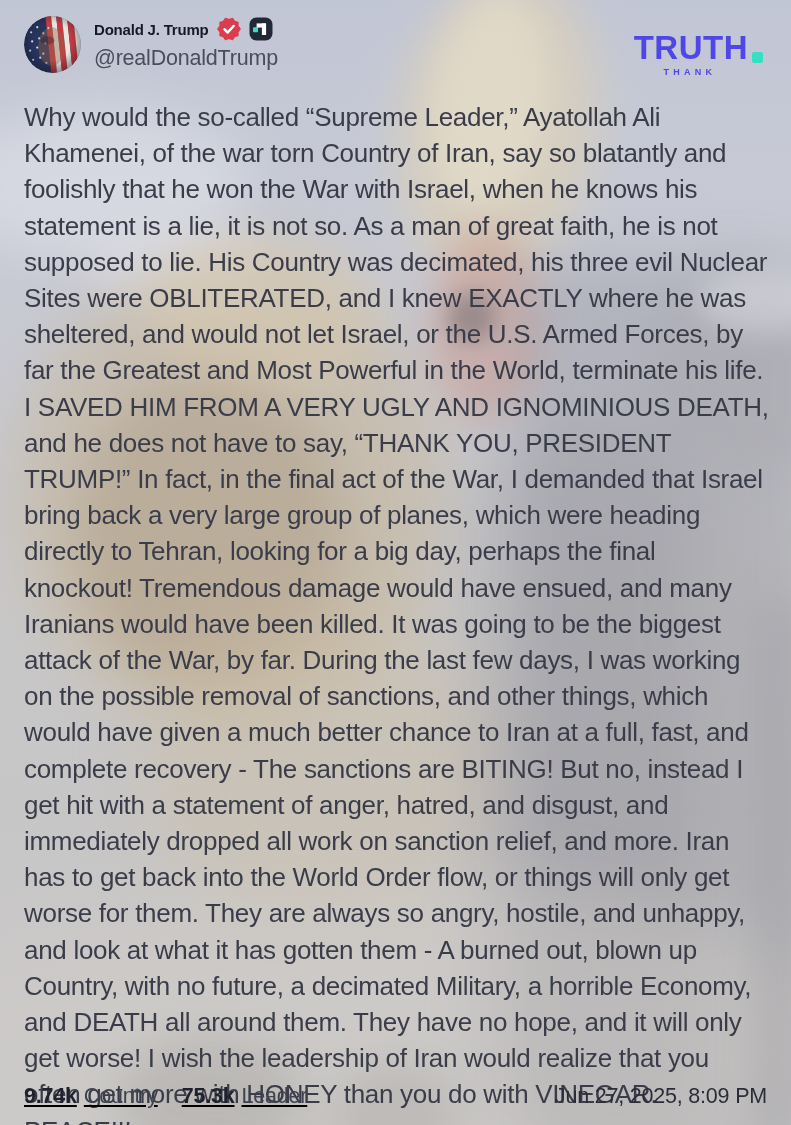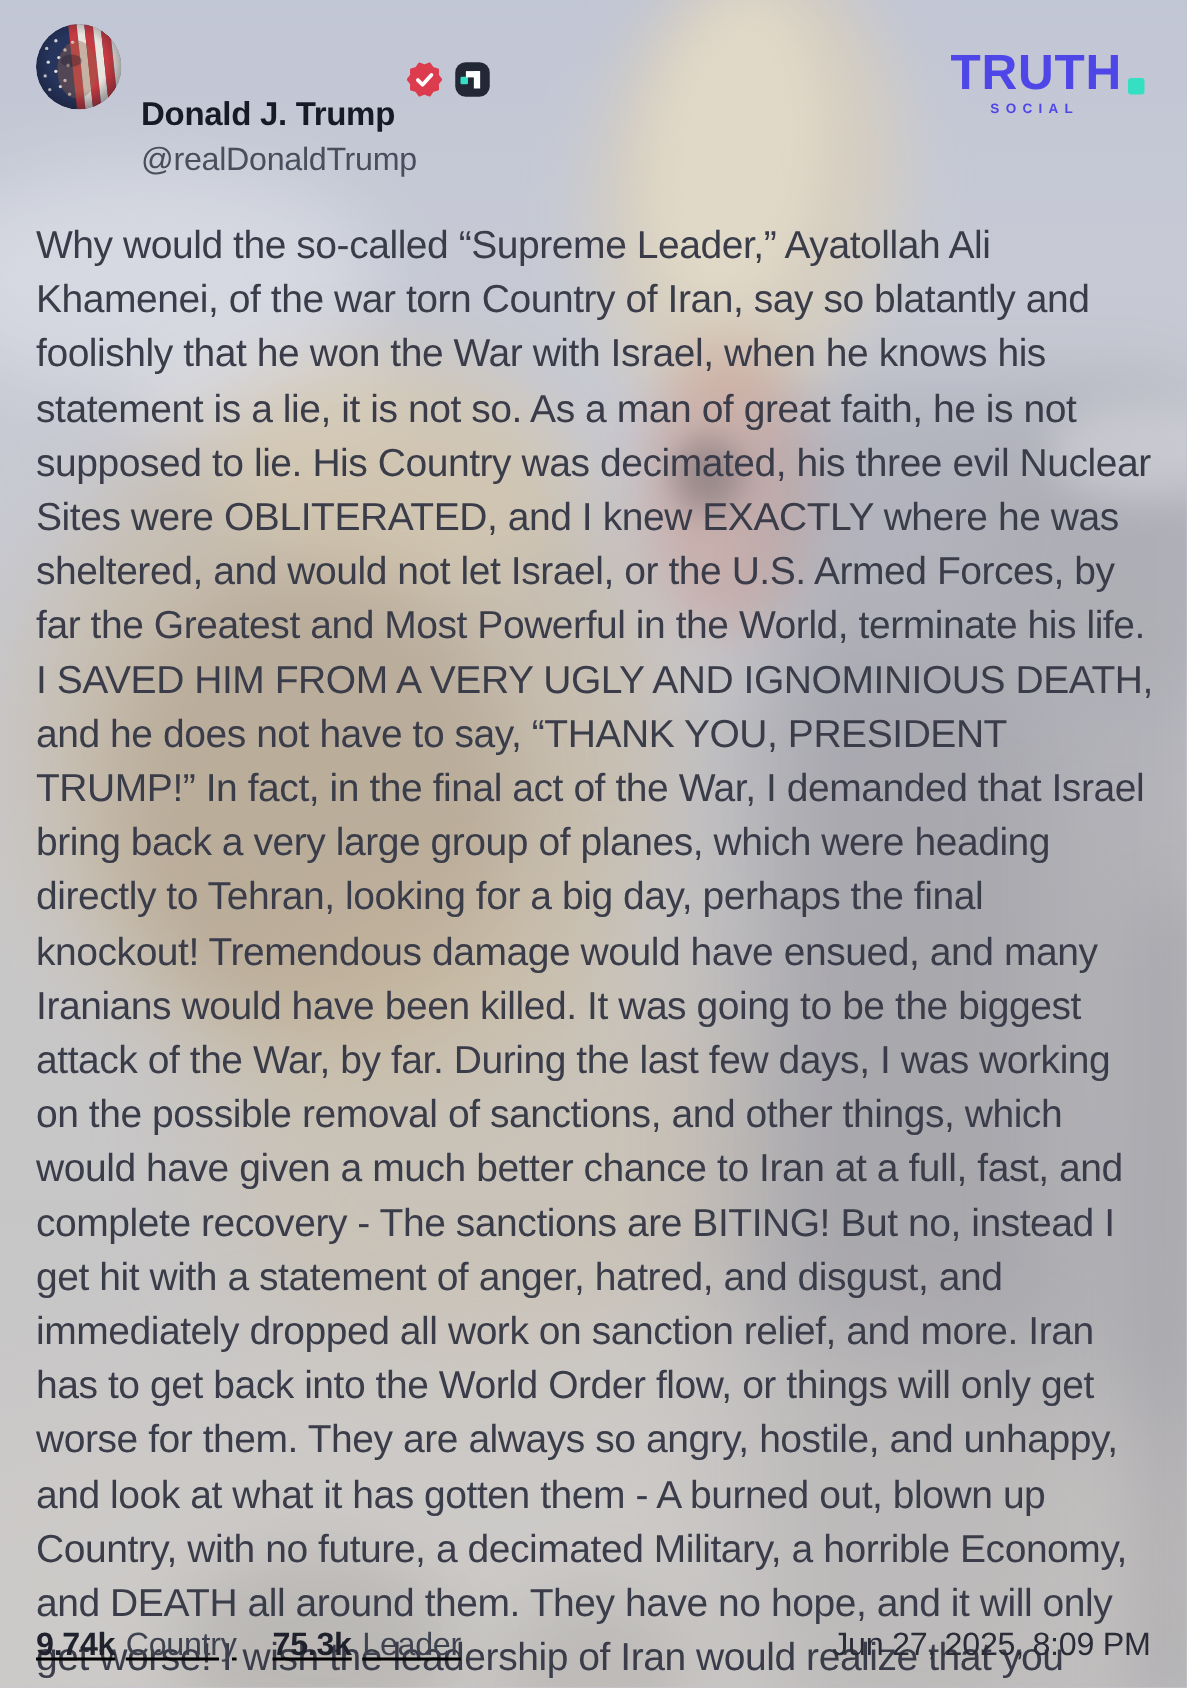--- a/index.html
+++ b/index.html
@@ -29,21 +29,21 @@
   .shadow1{left:115px;top:1035px;width:190px;height:130px;background:rgba(118,113,103,.32);filter:blur(22px);}
   .shadow2{left:330px;top:1060px;width:130px;height:120px;background:rgba(118,113,103,.28);filter:blur(22px);}
   .edgeR{right:-14px;top:600px;width:50px;height:540px;background:rgba(118,116,122,.3);filter:blur(18px);border-radius:24px;}
   .wash{position:absolute;inset:0;background:rgba(203,206,216,.38);}
   
   .content{position:relative;z-index:2;padding:16px 24px 0 24px;}
   .hdr{display:flex;align-items:flex-start;}
   .avatar{width:57px;height:57px;border-radius:50%;overflow:hidden;flex:0 0 auto;cursor:pointer;}
   .hmeta{margin-left:13px;padding-top:1px;}
   .nrow{display:flex;align-items:center;gap:8px;}
-  .name{font-size:22px;font-weight:700;color:#171a26;letter-spacing:-0.2px;cursor:pointer;margin-top:46px;}
+  .name{font-size:15px;font-weight:700;color:#171a26;letter-spacing:-0.2px;cursor:pointer;}
   .handle{font-size:21.5px;color:#4a4e5c;margin-top:5px;letter-spacing:-0.2px;cursor:pointer;}
   .logo{position:absolute;top:31px;right:28px;text-align:center;cursor:pointer;z-index:3;}
   .wordrow{display:flex;align-items:flex-end;justify-content:flex-end;}
   .wordmark{font-size:33px;font-weight:800;color:#4f46e8;letter-spacing:0.5px;line-height:1;}
   .dot{display:inline-block;width:11px;height:11px;background:#35e0c2;border-radius:2px;margin-left:4px;margin-bottom:1px;}
   .tagline{font-size:9px;font-weight:700;letter-spacing:4.2px;color:#4f46e8;margin-top:3px;padding-right:17px;}
   .body{
     margin-top:26px;width:745px;
     font-size:26px;line-height:36.2px;letter-spacing:-0.3px;
     color:#3a3d49;white-space:pre-wrap;
@@ -85,21 +85,21 @@
     <div class="blob shadow2"></div>
     <div class="blob edgeR"></div>
     <div class="wash"></div>
   </div>
 
   <div class="logo">
     <div class="wordrow">
       <span class="wordmark">TRUTH</span>
       <span class="dot"></span>
     </div>
-    <div class="tagline">SOCIAL</div>
+    <div class="tagline">THANK</div>
   </div>
 
   <div class="content">
 
     <div class="hdr">
       <div class="avatar">
         <svg width="57" height="57" viewBox="0 0 56 56">
           <defs>
             <clipPath id="av">
                 <circle cx="28" cy="28" r="28"></circle>

